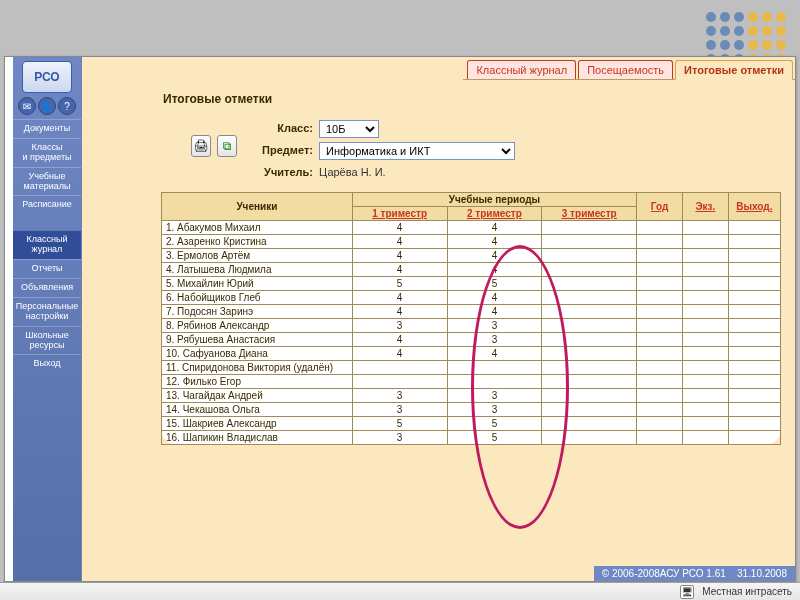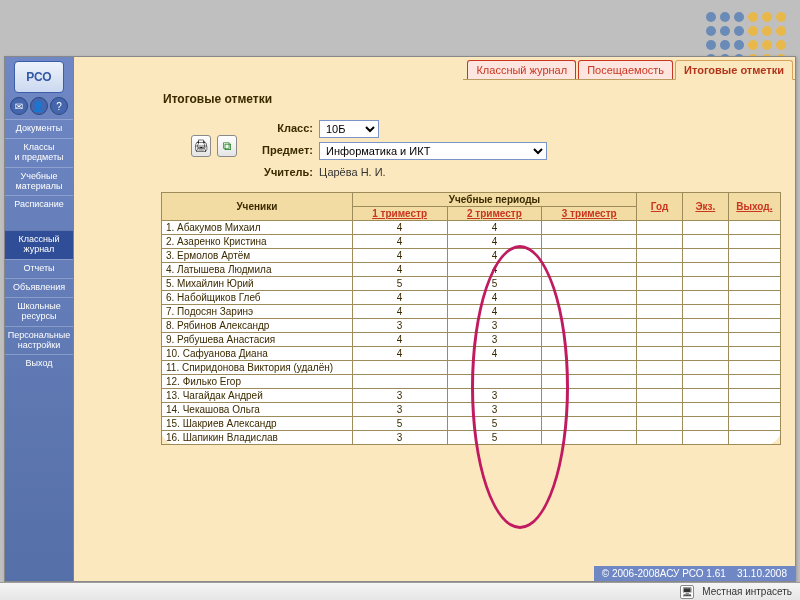--- a/index.html
+++ b/index.html
@@ -23,20 +23,21 @@
   }
   .decor-dots span {
     width: 10px; height: 10px; border-radius: 50%;
   }
   .app {
     position: absolute;
     left: 4px; right: 4px; top: 56px; bottom: 18px;
     background: #ffffff;
     border: 1px solid #888;
     box-shadow: 1px 1px 3px rgba(0,0,0,0.2);
+    padding-left: 8px;
   }
   .app-body {
     display: flex;
     height: 100%;
   }
   .sidebar {
     width: 68px;
     background: linear-gradient(#6f88c5, #556fa8);
     color: #fff;
     padding-top: 0px;
@@ -271,22 +272,22 @@
         <span>?</span>
       </div>
       <div id="sidebar-items">
           <div class="side-item">Документы</div>
           <div class="side-item">Классы<br>и предметы</div>
           <div class="side-item">Учебные<br>материалы</div>
           <div class="side-item">Расписание</div>
           <div class="side-item active">Классный<br>журнал</div>
           <div class="side-item">Отчеты</div>
           <div class="side-item">Объявления</div>
+          <div class="side-item">Персональные<br>настройки</div>
           <div class="side-item">Школьные<br>ресурсы</div>
-          <div class="side-item">Персональные<br>настройки</div>
           <div class="side-item">Выход</div>
         </div>
     </div>
 
     <div class="main">
       <div class="tabs" id="tabs">
           <div class="tab">Классный журнал</div>
           <div class="tab">Посещаемость</div>
           <div class="tab active">Итоговые отметки</div>
         </div>
@@ -300,21 +301,21 @@
             <div class="round-btn" style="color:#0a7a0a">⧉</div>
           </div>
           <div class="lbl">Класс:</div>
           <div>
             <select class="sel" style="width:60px">
               <option>10Б</option>
             </select>
           </div>
           <div class="lbl">Предмет:</div>
           <div>
-            <select class="sel" style="width:228px">
+            <select class="sel" style="width:196px">
               <option>Информатика и ИКТ</option>
             </select>
           </div>
           <div class="lbl">Учитель:</div>
           <div class="teacher-val">Царёва Н. И.</div>
         </div>
 
         <table class="grades">
           <thead>
             <tr>

